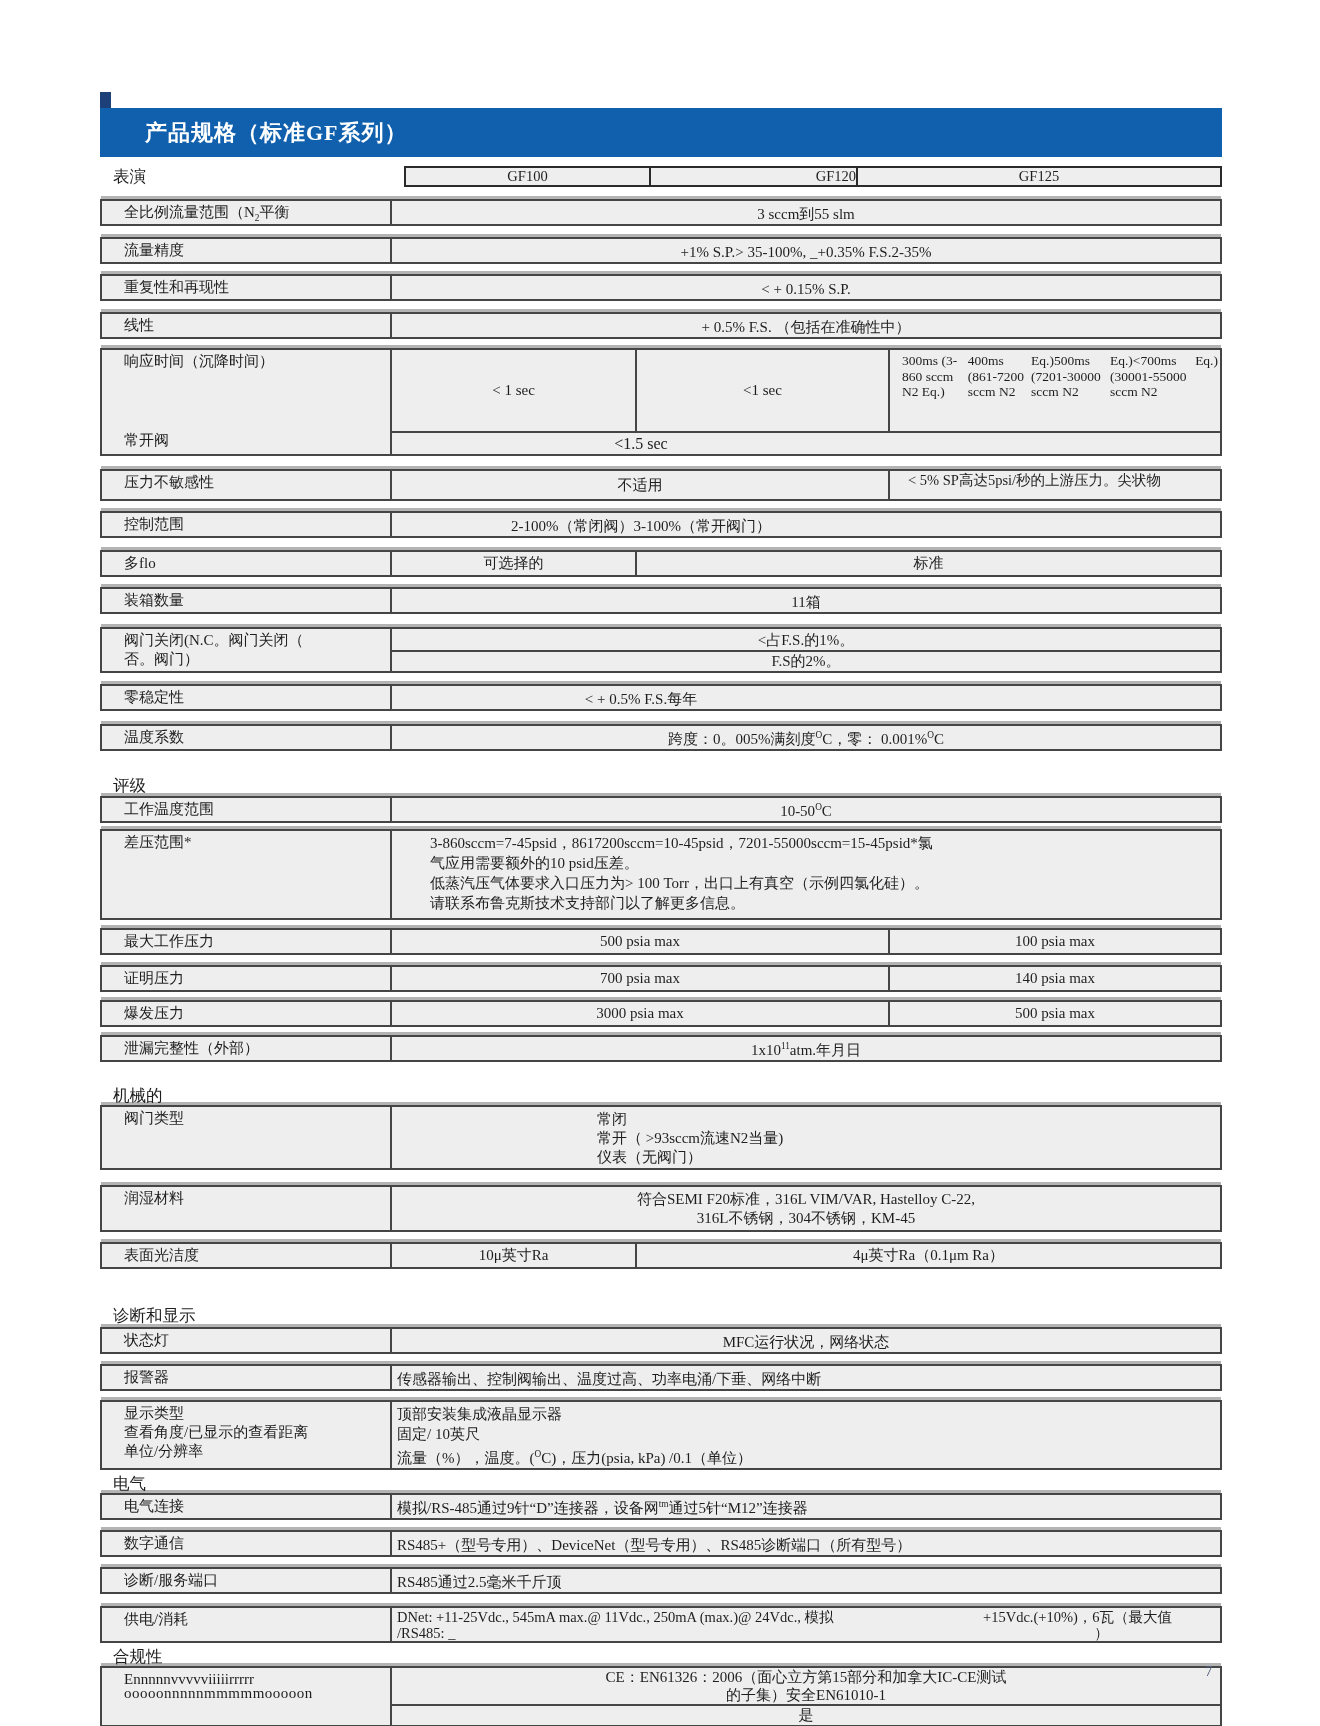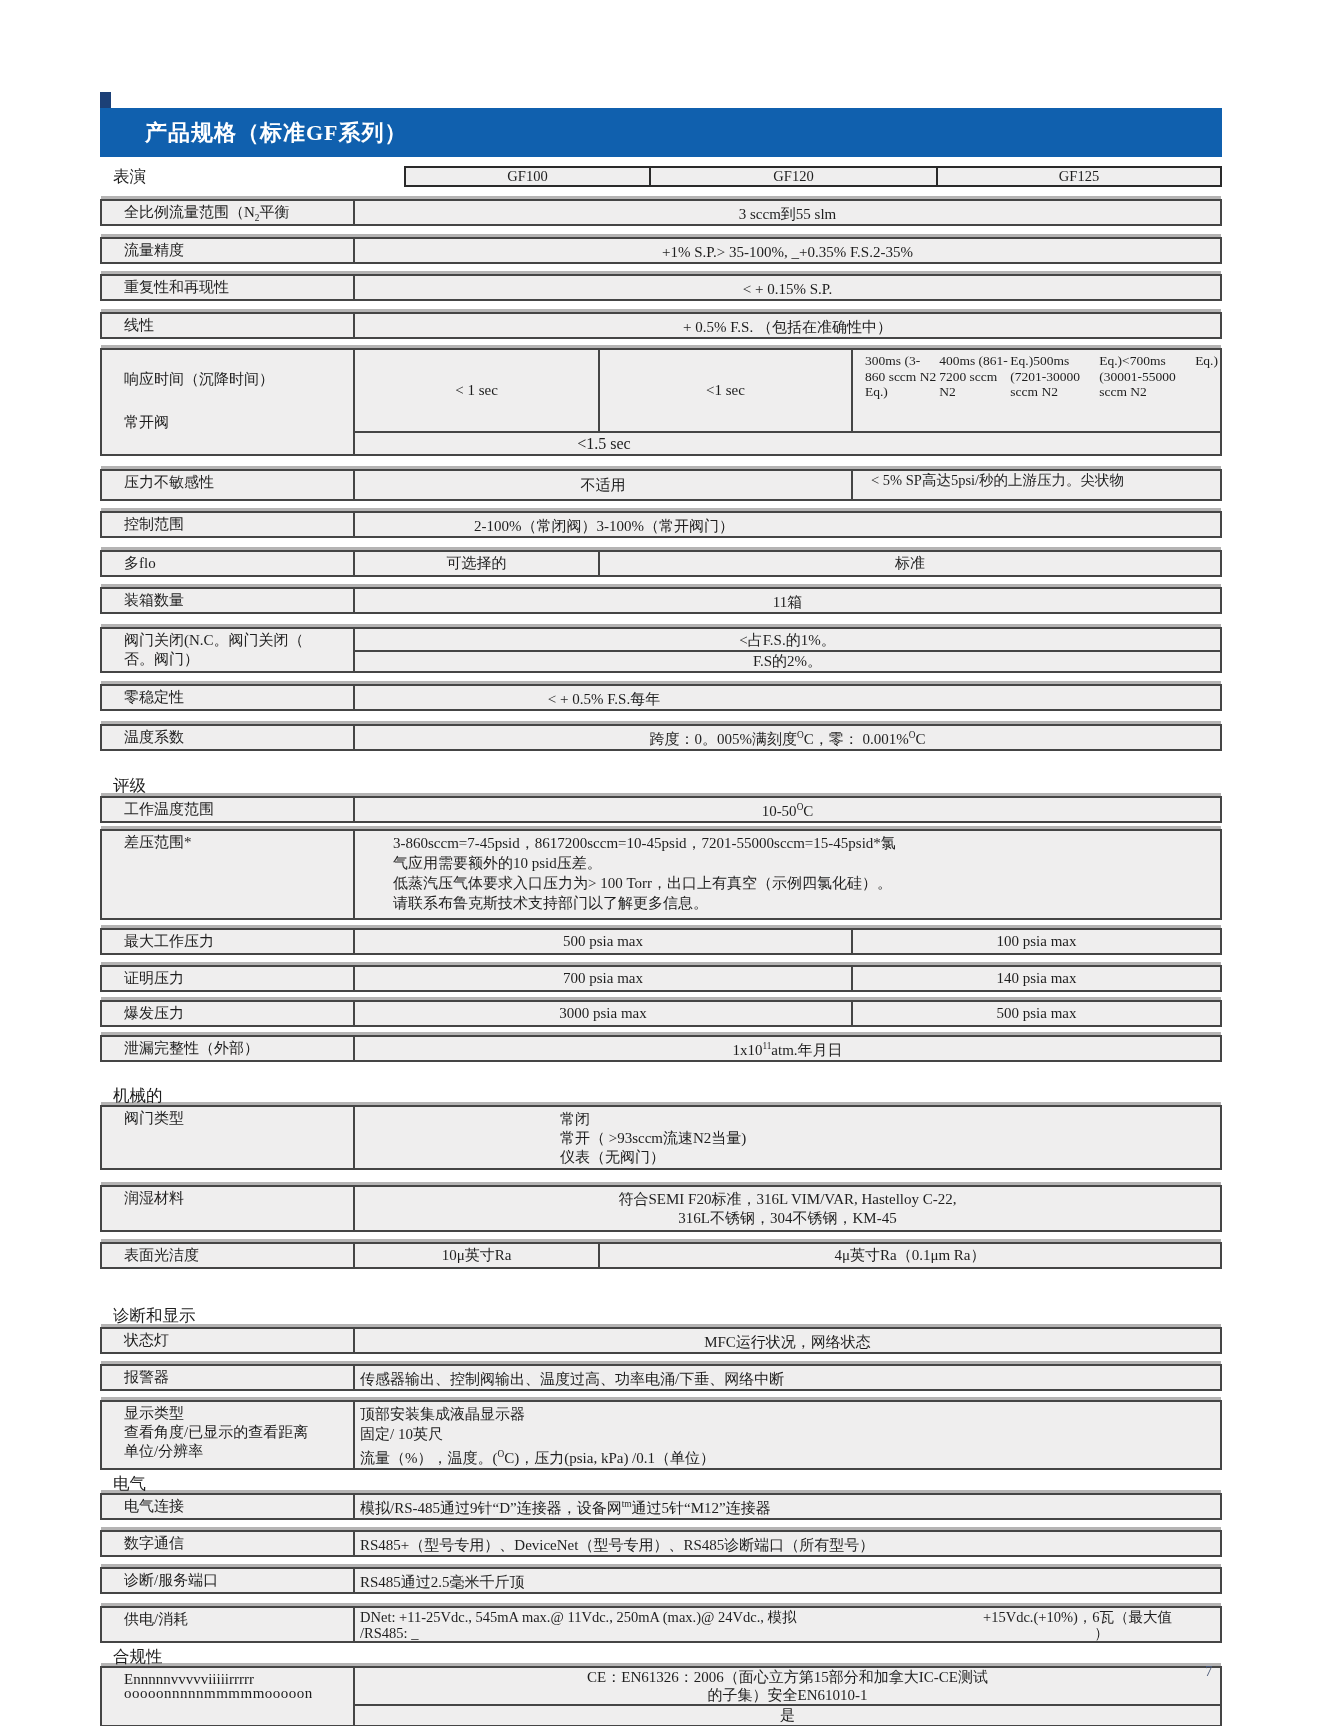--- a/index.html
+++ b/index.html
@@ -16,32 +16,32 @@
   }
   .hdr-line{display:flex;margin-top:9px;}
   .hdr-left{width:304px;flex:none;display:flex;align-items:flex-end;padding-left:13px;box-sizing:border-box;}
   .sec{font-size:16.5px;color:#1e1e1e;padding-left:13px;margin:0;}
   .hdr-cols{flex:1;display:flex;}
   .hbox{
     box-sizing:border-box;border:2px solid #2a2a2a;background:#efeeee;
     text-align:center;font-size:14.5px;line-height:17px;height:21px;
   }
   .hbox.c1{width:247px;}
-  .hbox.c2{width:289px;margin-left:-2px;}
+  .hbox.c2{width:209px;margin-left:-2px;text-align:right;}
   .hbox.c3{flex:1;margin-left:-2px;}
 
   .row{
     box-sizing:border-box;display:flex;align-items:stretch;background:#efeeee;
     border:2px solid #454545;box-shadow:0 -4px 0 -1px #b5b4b4;
   }
   .lbl{
-    box-sizing:border-box;width:253px;flex:none;border-right:2px solid #454545;
+    box-sizing:border-box;width:290px;flex:none;border-right:2px solid #454545;
     padding:2px 6px 2px 22px;font-size:15px;line-height:19px;
   }
-  .lbl.between{display:flex;flex-direction:column;justify-content:center;padding-bottom:4px;gap:24px;}
+  .lbl.between{display:flex;flex-direction:column;justify-content:space-between;padding-bottom:4px;gap:24px;}
   .val{
     flex:1;box-sizing:border-box;display:flex;flex-direction:column;justify-content:flex-end;
     align-items:center;text-align:center;font-size:15px;line-height:19px;
   }
   .val.left{align-items:flex-start;text-align:left;padding-left:5px;}
   .cl498{display:block;width:498px;text-align:center;}
   .cols{display:flex;flex:1;align-items:stretch;}
   .cell{box-sizing:border-box;display:flex;justify-content:center;align-items:center;text-align:center;font-size:15px;line-height:19px;}
   .cell.c1{width:245px;border-right:2px solid #454545;}
   .cell.c2{width:253px;border-right:2px solid #454545;}

